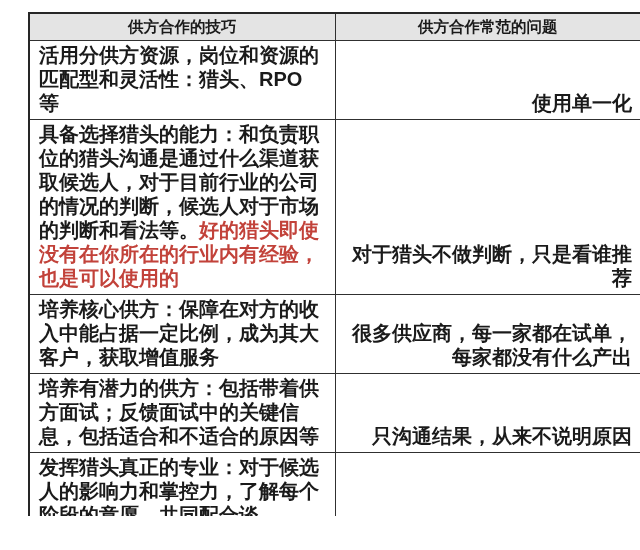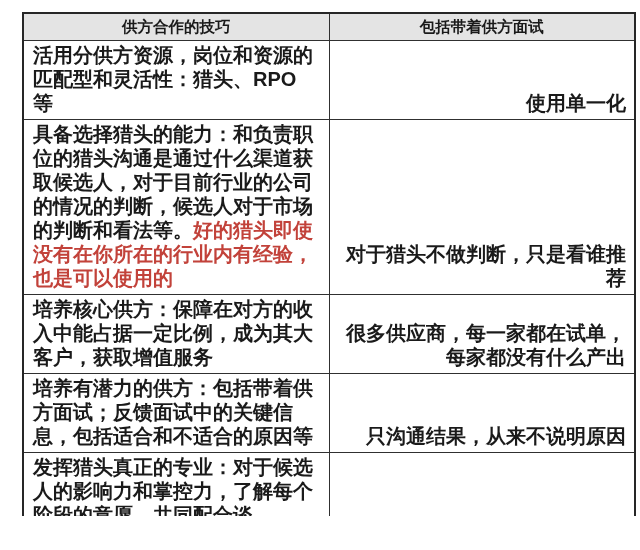--- a/index.html
+++ b/index.html
@@ -5,21 +5,21 @@
   html, body {
     margin: 0;
     padding: 0;
     background: #ffffff;
     font-family: "Liberation Sans", "DejaVu Sans", sans-serif;
   }
   .page {
     width: 640px;
     height: 516px;
     box-sizing: border-box;
-    padding: 12px 12px 12px 22px;
+    padding: 12px 12px 12px 28px;
     background: #ffffff;
     overflow: hidden;
   }
   table.coop {
     width: 614px;
     border-collapse: collapse;
     table-layout: fixed;
     border: 2px solid #262626;
   }
   table.coop col { width: 50%; }
@@ -56,21 +56,21 @@
 
 <div class="page">
   <table class="coop">
     <colgroup>
         <col>
         <col>
       </colgroup>
     <tbody>
         <tr>
       <th>供方合作的技巧</th>
-      <th>包括带着供方面试</th>
+      <th>供方合作常范的问题</th>
     </tr>
     <tr class="r1">
       <td class="skill-cell"><span>活用分供方资源，岗位和资源的匹配型和灵活性：猎头、RPO 等</span><span class="highlight" style="color: rgb(194, 66, 58);"></span></td>
       <td class="problem-cell"><span>使用单一化</span></td>
     </tr>
     <tr class="r2">
       <td class="skill-cell"><span>具备选择猎头的能力：和负责职位的猎头沟通是通过什么渠道获取候选人，对于目前行业的公司的情况的判断，候选人对于市场的判断和看法等。</span><span class="highlight" style="color: rgb(194, 66, 58);">好的猎头即使没有在你所在的行业内有经验，也是可以使用的</span></td>
       <td class="problem-cell"><span>对于猎头不做判断，只是看谁推荐</span></td>
     </tr>
     <tr class="r3">

